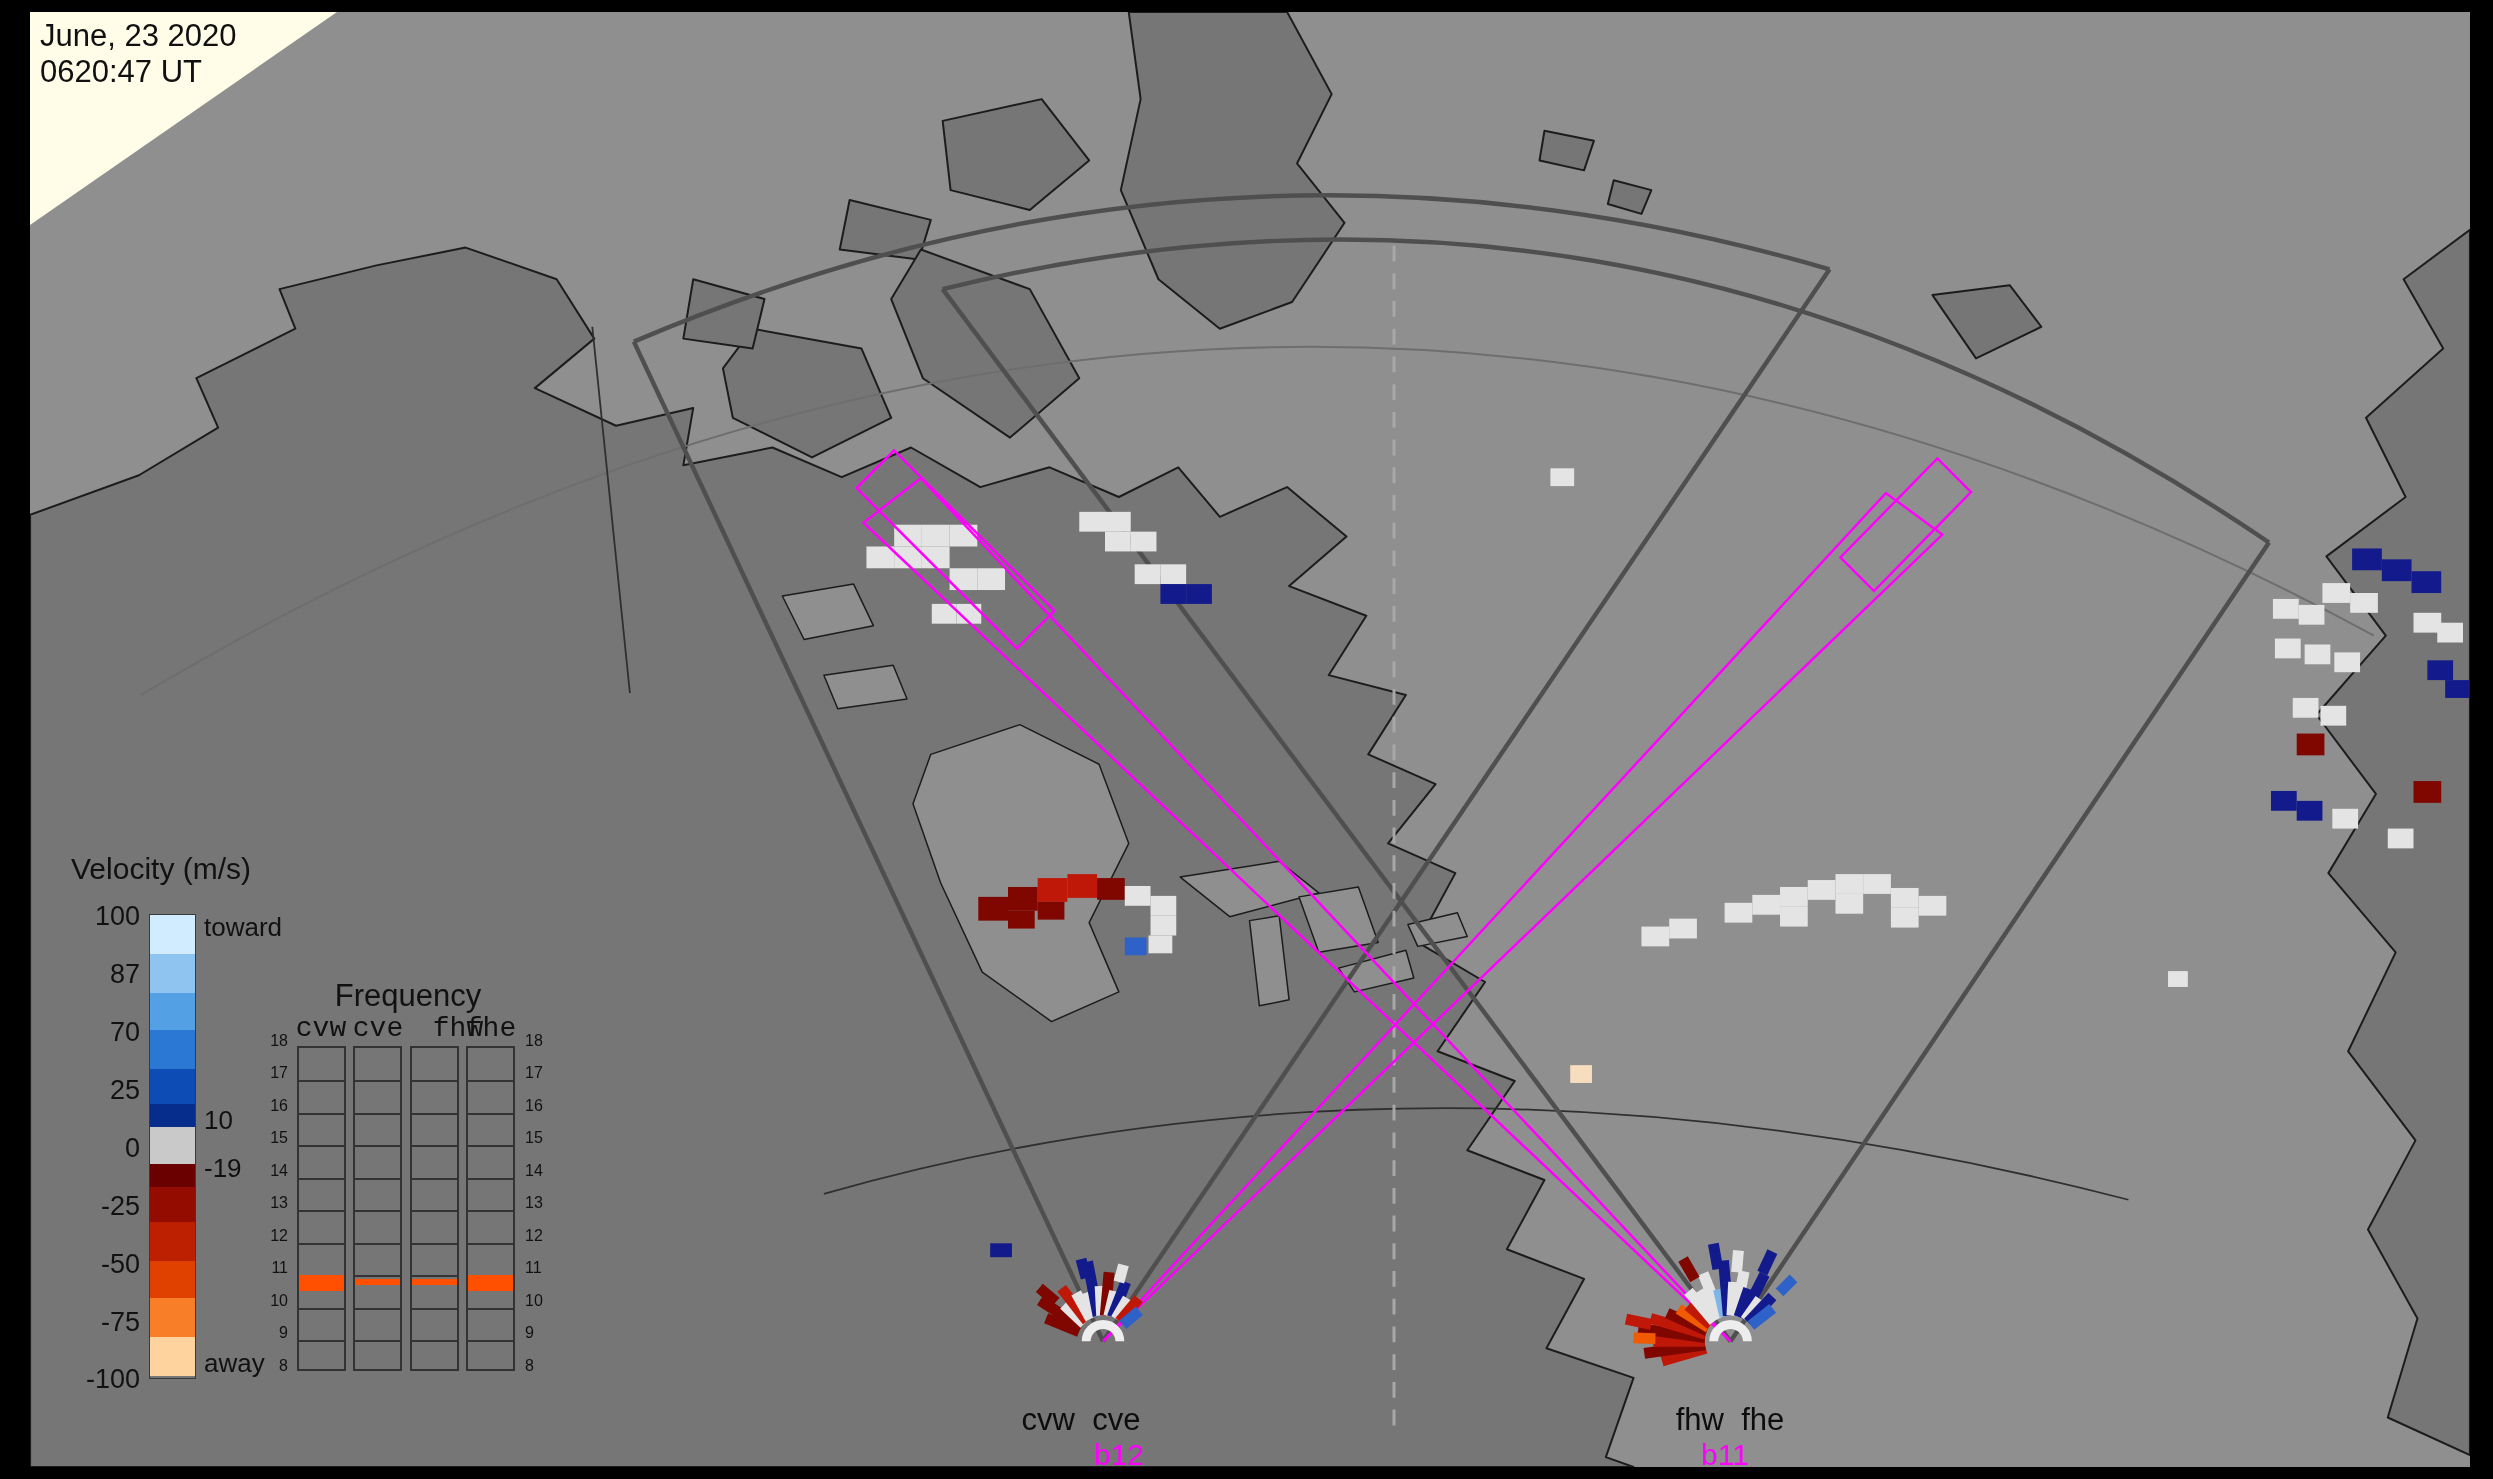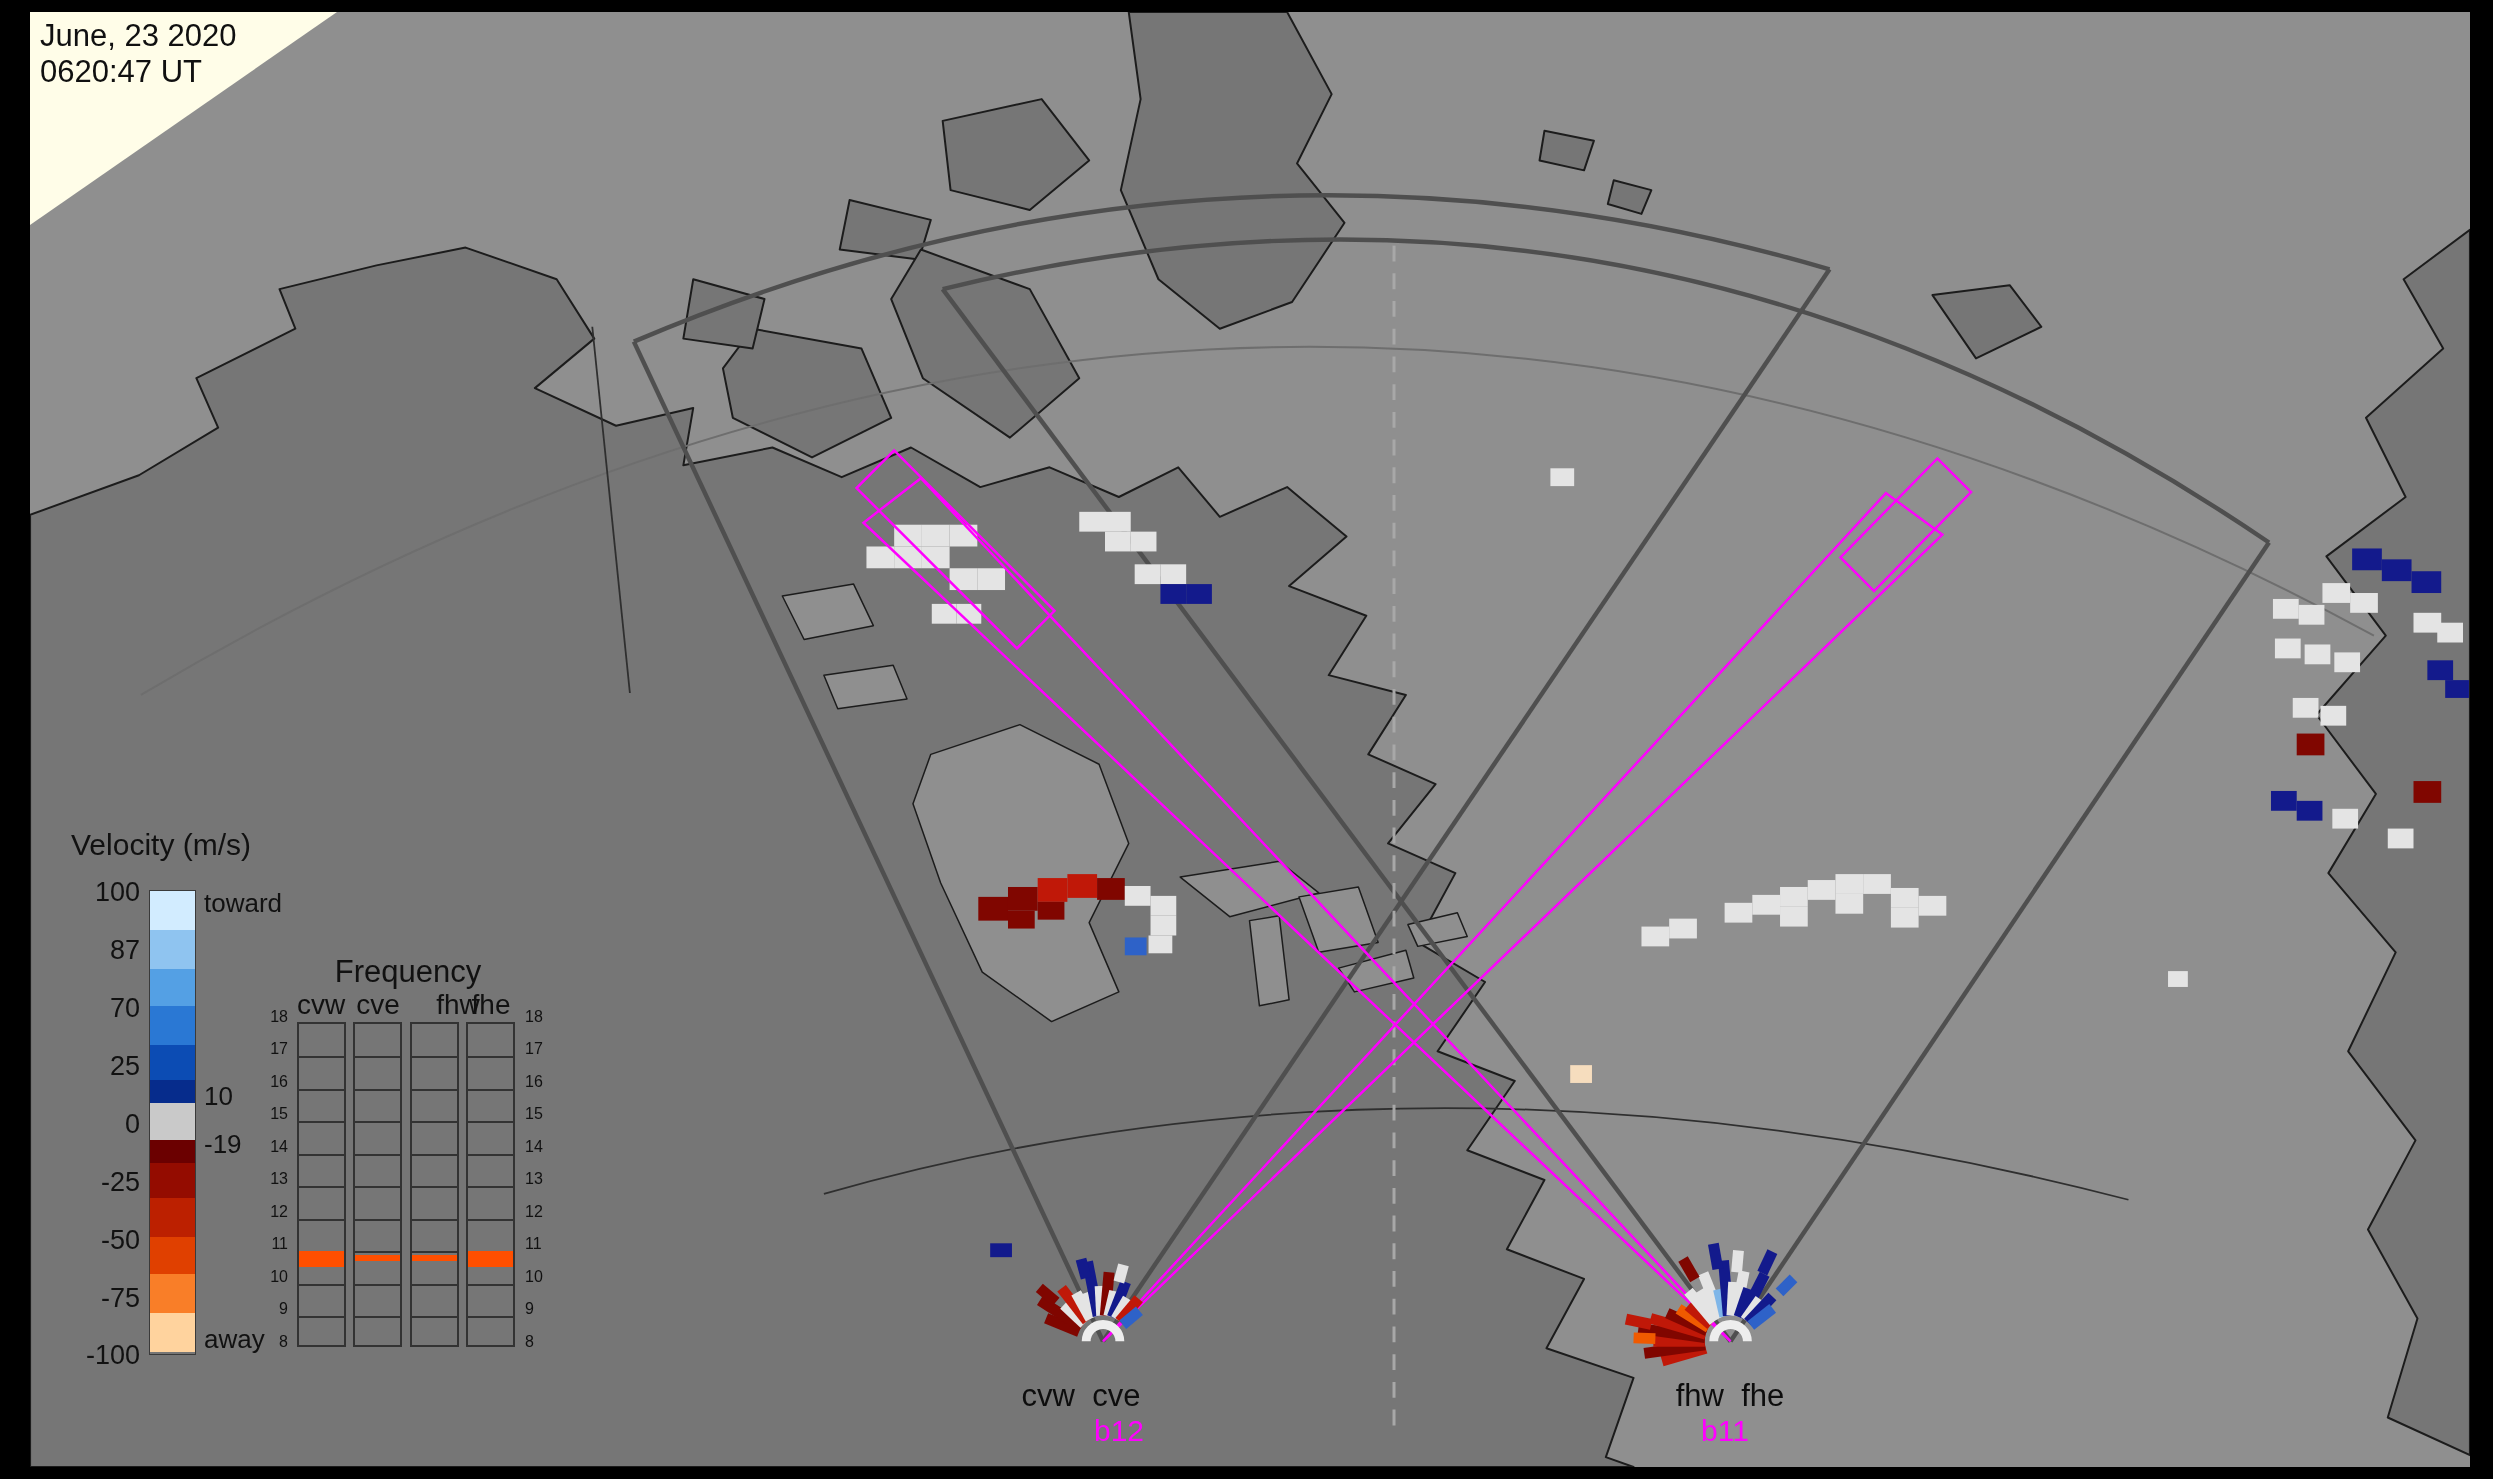--- a/index.html
+++ b/index.html
@@ -2,21 +2,21 @@
 <html style="--ocean: #8f8f8f; --land: #767676; --coast: #1c1c1c; --fov: #4f4f4f; --grat: #6e6e6e; --dash: #a8a8a8; --beam: #ff00ff; --corner-bg: #fffde8; --freq-hl: #ff4f00;"><head>
 <meta charset="utf-8">
 <style>
   html,body{margin:0;padding:0;}
   body{
     width:2494px;height:1479px;position:relative;overflow:hidden;
     background:#000;
     font-family:"Liberation Sans","DejaVu Sans",sans-serif;
     color:#111;
   }
-  .abs{position:absolute;}
+  .abs{position:absolute;margin-top:24px;}
   .panel{
     position:absolute;left:30px;top:12px;width:2440px;height:1455px;
     background:var(--ocean);overflow:hidden;
   }
   .panel svg{position:absolute;left:0;top:0;}
   
   .ocean{fill:var(--ocean);}
   .land{fill:var(--land);stroke:var(--coast);stroke-width:2;stroke-linejoin:round;}
   .lake{fill:var(--ocean);stroke:var(--coast);stroke-width:1.5;stroke-linejoin:round;}
   .grat{fill:none;stroke:var(--grat);stroke-width:2;}
@@ -35,21 +35,21 @@
   }
   
   .vtitle{left:71px;top:828px;font-size:30px;}
   #vbar{left:150px;top:891px;width:45px;height:463px;outline:1px solid #3a3a3a;}
   .vseg{width:100%;}
   #vticks{left:53px;top:891px;width:87px;height:463px;}
   .vtick{position:absolute;right:0;font-size:27px;color:#111;}
   .vlab{font-size:26px;color:#111;}
   
   .ftitle{left:408px;top:954px;font-size:31px;transform:translateX(-50%);}
-  .fcollab{position:absolute;font-size:28px;transform:translateX(-50%);}
+  .fcollab{position:absolute;font-size:28px;transform:translateX(-50%);font-family:Liberation Mono, monospace;}
   .fbox{position:absolute;box-sizing:border-box;border:2px solid #333;}
   .fline{position:absolute;left:0;width:100%;height:1.6px;background:#333;}
   .fhl{position:absolute;left:0;width:100%;background:var(--freq-hl);}
   .fnum{position:absolute;font-size:16px;color:#111;}
   .fnum.left{text-align:right;width:46px;}
   
   .stn{font-size:31px;color:#0d0d0d;transform:translateX(-50%);white-space:pre;}
   .beamlab{font-size:30px;color:var(--beam);transform:translateX(-50%);}
 </style>
 </head>

